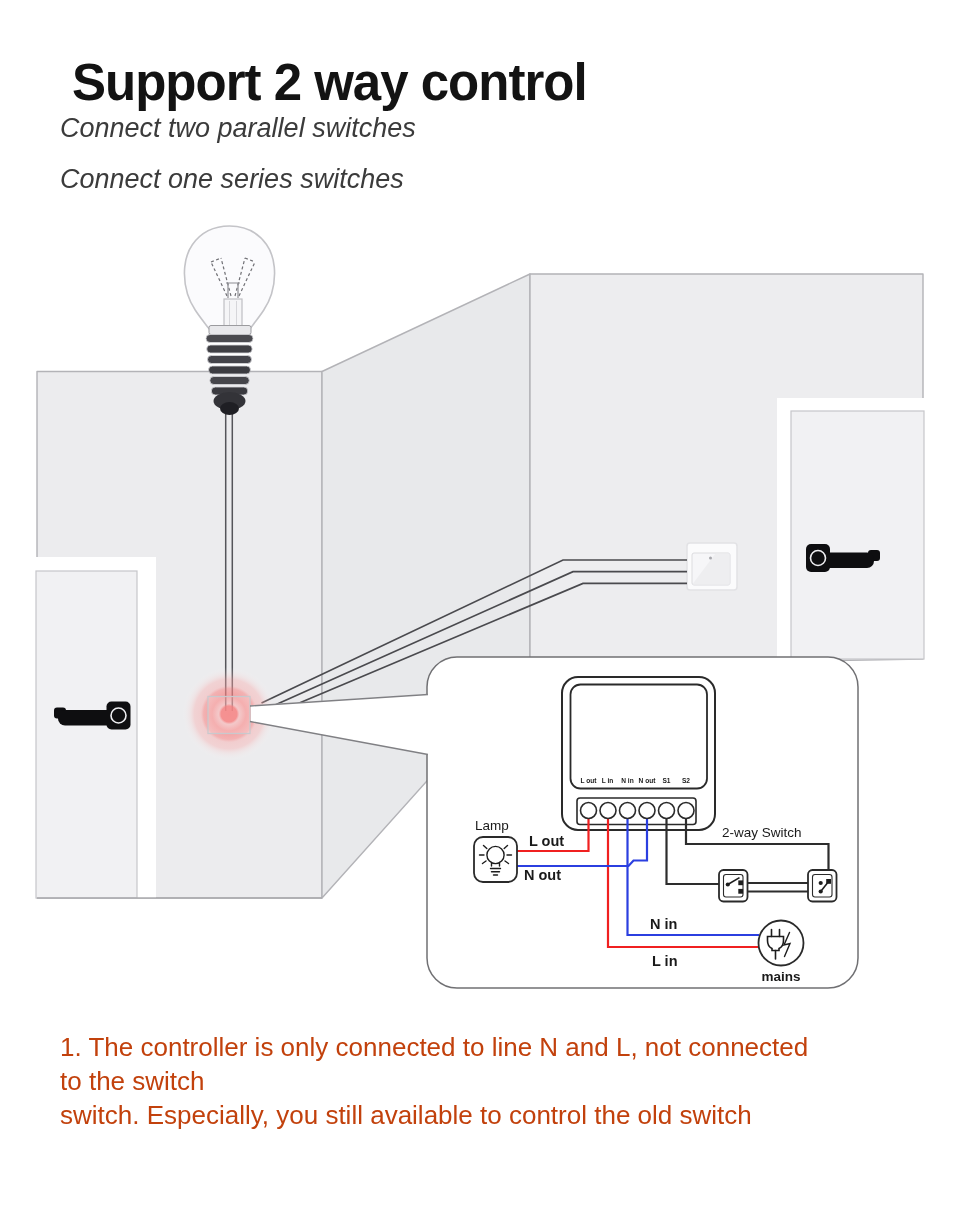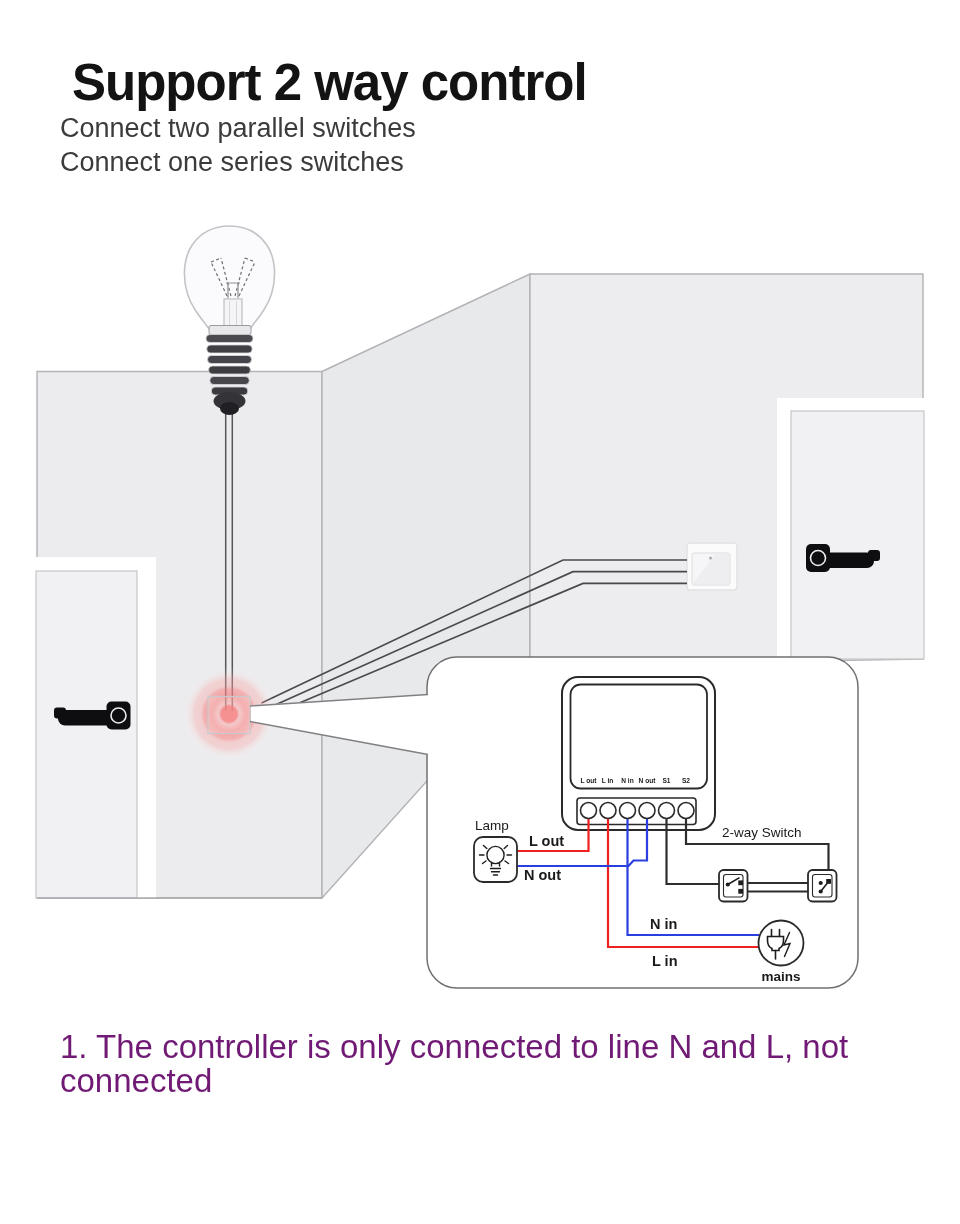--- a/index.html
+++ b/index.html
@@ -4,23 +4,23 @@
 <style>
   * { margin:0; padding:0; box-sizing:border-box; }
   html,body { background:#ffffff; }
   body { width:960px; height:1224px; position:relative; overflow:hidden;
          font-family:"Liberation Sans", sans-serif; }
   .page { position:absolute; inset:0; width:960px; height:1224px; }
   .scene { position:absolute; left:0; top:0; z-index:1; }
   .txt-layer { position:absolute; inset:0; z-index:2; pointer-events:none; }
   .title { position:absolute; left:72px; top:44px; font-size:51px; font-weight:700;
            color:#131313; letter-spacing:-1px; white-space:nowrap;margin-top:9px; }
-  .sub { position:absolute; left:60px; font-size:27px; color:#3b3b3b; white-space:nowrap; }
-  .sub1 { top:113px; } .sub2 { top:147px; }
-  .notes { position:absolute; left:60px; top:1030px; font-size:33px; color:#701a75;
+  .sub { position:absolute; left:60px; font-size:27px; color:#3b3b3b; white-space:nowrap;font-style:italic; }
+  .sub1 { top:113px; } .sub2 { top:164px; }
+  .notes { position:absolute; left:60px; top:1030px; font-size:26px; color:#c2410c;
            line-height:34px; }
   .scene text { font-family:"Liberation Sans", sans-serif; fill:#1a1a1a; }
   .t-terminal { font-size:6.6px; font-weight:bold; text-anchor:middle; }
   .t-wire { font-size:14.5px; font-weight:bold; fill:#111111; }
   .t-soft { font-size:13.5px; fill:#4f4f4f; }
   .t-mains { font-size:13.5px; font-weight:bold; fill:#161616; text-anchor:middle; }
 </style>
 </head>
 <body>
 
@@ -214,15 +214,17 @@
     </g>
   </svg>
 
   <div class="txt-layer">
     <h1 class="title">Support 2 way control</h1>
     <p class="sub sub1">Connect two parallel switches</p>
     <p class="sub sub2">Connect one series switches</p>
 
     <div class="notes">
       <div>1. The controller is only connected to line N and L, not connected</div>
+      <div>to the switch</div>
+      <div>switch. Especially, you still available to control the old switch</div>
     </div>
   </div>
 </div>
 
 </body></html>

